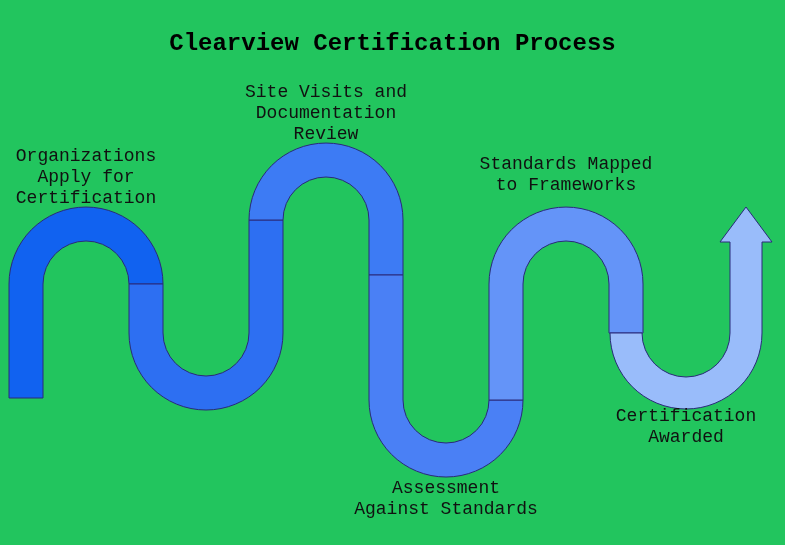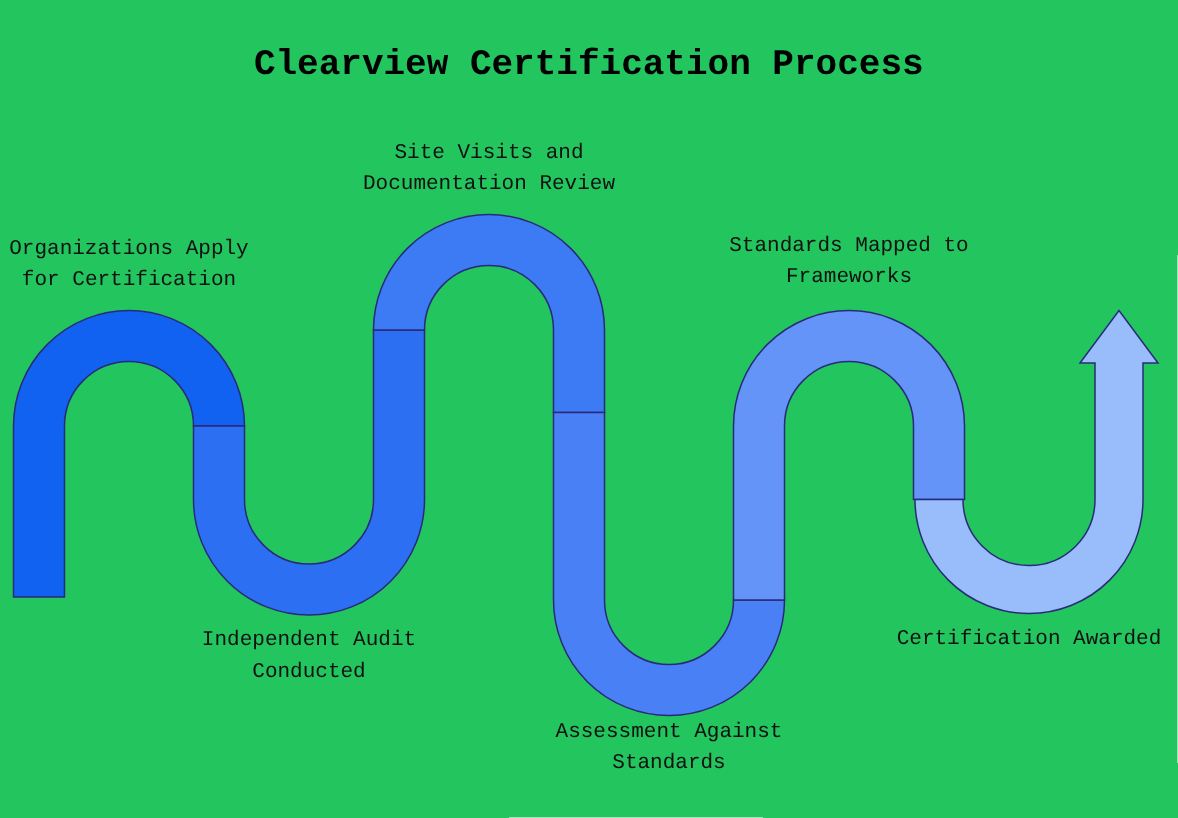--- a/index.html
+++ b/index.html
@@ -34,21 +34,21 @@
     width: 785px;
     height: 545px;
   }
   .ribbon-svg path {
     stroke-width: 1;
   }
   .step-label {
     position: absolute;
     transform: translate(-50%, -50%);
     text-align: center;
-    font-size: 14px;
+    font-size: 18px;
     line-height: 21px;
     color: #111111;
   }
   .sl1 { left: 86px;  top: 177px; width: 185px; }
   .sl2 { left: 206px; top: 438px; width: 165px; }
   .sl3 { left: 326px; top: 113px; width: 175px; }
   .sl4 { left: 446px; top: 499px; width: 185px; }
   .sl5 { left: 566px; top: 175px; width: 185px; }
   .sl6 { left: 686px; top: 427px; width: 220px; }
 </style>
@@ -62,19 +62,18 @@
   <svg class="ribbon-svg" viewBox="0 0 785 545" aria-hidden="true">
     <path d="M9,398 L9,284 A77,77 0 0 1 163,284 L129,284 A43,43 0 0 0 43,284 L43,398 Z" fill="#1162F0" stroke="#2A2A7A"></path>
     <path d="M129,284 L129,333 A77,77 0 0 0 283,333 L283,220 L249,220 L249,333 A43,43 0 0 1 163,333 L163,284 Z" fill="#2D6FF2" stroke="#2A2A7A"></path>
     <path d="M249,220 A77,77 0 0 1 403,220 L403,275 L369,275 L369,220 A43,43 0 0 0 283,220 Z" fill="#3D7BF4" stroke="#2A2A7A"></path>
     <path d="M369,275 L369,400 A77,77 0 0 0 523,400 L489,400 A43,43 0 0 1 403,400 L403,275 Z" fill="#4A80F5" stroke="#2A2A7A"></path>
     <path d="M489,400 L489,284 A77,77 0 0 1 643,284 L643,333 L609,333 L609,284 A43,43 0 0 0 523,284 L523,400 Z" fill="#6494F8" stroke="#2A2A7A"></path>
     <path d="M642,333 A44,44 0 0 0 730,333 L730,242 L720,242 L746,207 L772,242 L762,242 L762,333 A76,76 0 0 1 610,333 Z" fill="#99BCFA" stroke="#2A2A7A"></path>
   </svg>
 
   <div class="step-label sl1">Organizations Apply for Certification</div>
-  <div class="step-label sl2">Independent Audit Conducted</div>
   <div class="step-label sl3">Site Visits and Documentation Review</div>
   <div class="step-label sl5">Standards Mapped to Frameworks</div>
   <div class="step-label sl4">Assessment Against Standards</div>
   <div class="step-label sl6">Certification Awarded</div>
 
 </div>
 
 </body></html>

